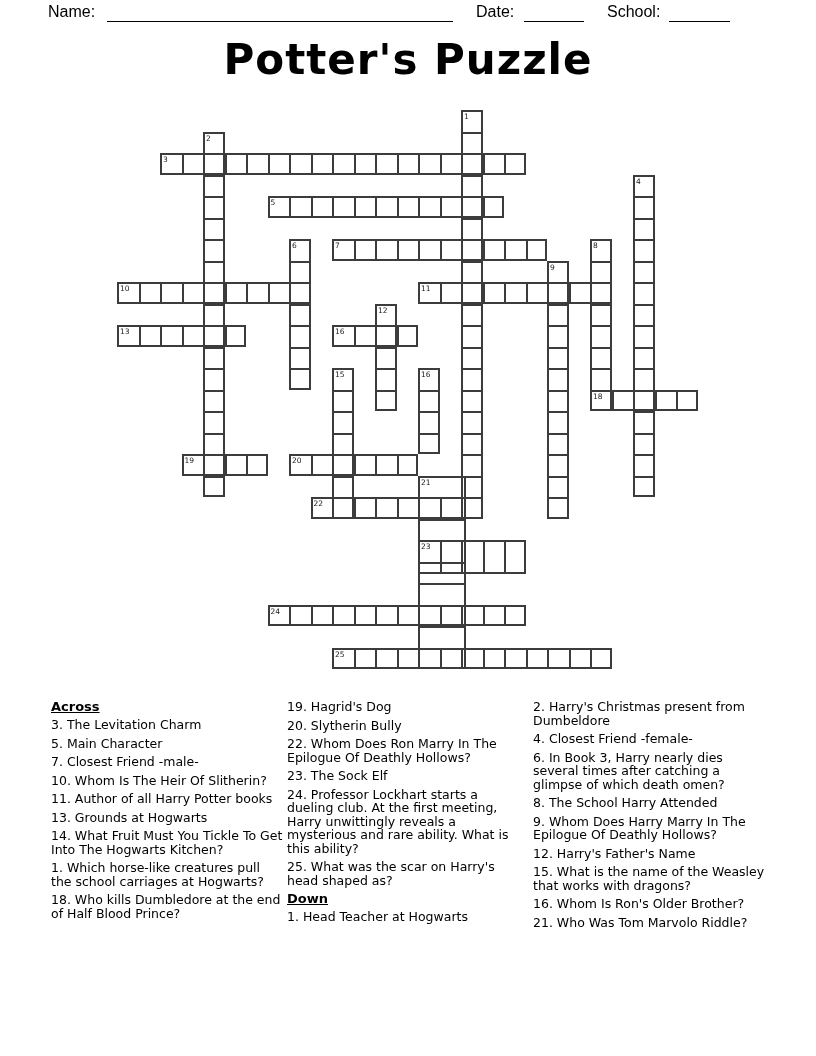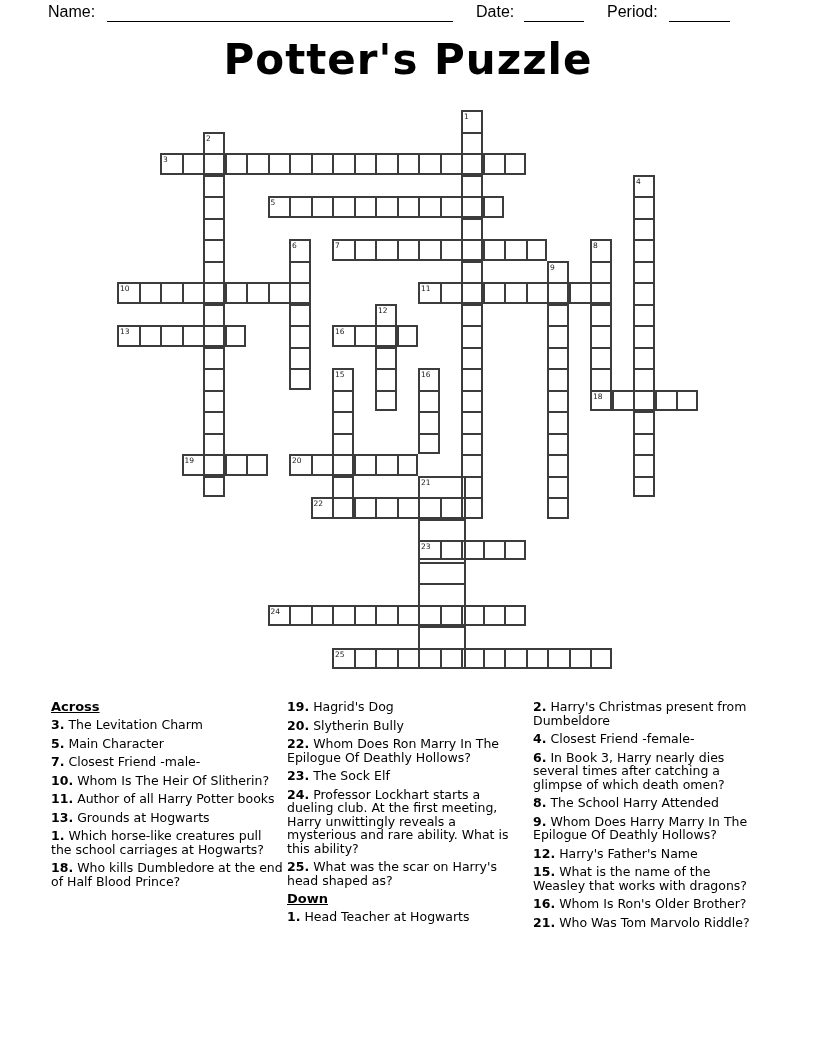--- a/index.html
+++ b/index.html
@@ -23,32 +23,32 @@
   .divider { position:absolute; background:#3c3c3c; }
   .cellnum { position:absolute; top:0px; left:1px; font-size:7.5px; line-height:9px;
              color:#1a1a1a; font-family:"DejaVu Sans", sans-serif; }
 
   
   .clues { position:absolute; top:700px; left:0; width:816px; }
   .clue-col { position:absolute; top:0; width:232px; }
   .clue-h { font-size:13px; line-height:14px; font-weight:bold;
             text-decoration:underline; margin:0 0 4px 0; }
   .clue { font-size:12.5px; line-height:13.5px; margin:0 0 5px 0; }
-  .clue b { font-weight:bold; }
+  .clue b { font-weight:normal; }
 </style>
 </head>
 <body>
 
 <div>
 
   <span class="hdr-label" style="left:48px">Name:</span>
   <span class="hdr-line" style="left:107px; width:346px"></span>
   <span class="hdr-label" style="left:476px">Date:</span>
   <span class="hdr-line" style="left:524px; width:60px"></span>
-  <span class="hdr-label" style="left:607px">Period:</span>
+  <span class="hdr-label" style="left:607px">School:</span>
   <span class="hdr-line" style="left:669px; width:61px"></span>
 
   <h1 class="title">Potter's Puzzle</h1>
 
   <div class="grid-layer">
       <div class="word" style="left: 461px; top: 110px; width: 21.5px; height: 408.5px; border-color: rgb(60, 60, 60);">
         <div class="divider" style="background: rgb(60, 60, 60); top: 19.5px; left: 0px; right: 0px; height: 2px;"></div>
         <div class="divider" style="background: rgb(60, 60, 60); top: 41px; left: 0px; right: 0px; height: 2px;"></div>
         <div class="divider" style="background: rgb(60, 60, 60); top: 62.5px; left: 0px; right: 0px; height: 2px;"></div>
         <div class="divider" style="background: rgb(60, 60, 60); top: 84px; left: 0px; right: 0px; height: 2px;"></div>
@@ -274,21 +274,21 @@
       <div class="word" style="left: 310.5px; top: 497px; width: 172px; height: 21.5px; border-color: rgb(60, 60, 60);">
         <div class="divider" style="background: rgb(60, 60, 60); left: 19.5px; top: 0px; bottom: 0px; width: 2px;"></div>
         <div class="divider" style="background: rgb(60, 60, 60); left: 41px; top: 0px; bottom: 0px; width: 2px;"></div>
         <div class="divider" style="background: rgb(60, 60, 60); left: 62.5px; top: 0px; bottom: 0px; width: 2px;"></div>
         <div class="divider" style="background: rgb(60, 60, 60); left: 84px; top: 0px; bottom: 0px; width: 2px;"></div>
         <div class="divider" style="background: rgb(60, 60, 60); left: 105.5px; top: 0px; bottom: 0px; width: 2px;"></div>
         <div class="divider" style="background: rgb(60, 60, 60); left: 127px; top: 0px; bottom: 0px; width: 2px;"></div>
         <div class="divider" style="background: rgb(60, 60, 60); left: 148.5px; top: 0px; bottom: 0px; width: 2px;"></div>
         <span class="cellnum">22</span>
       </div>
-      <div class="word" style="left: 418px; top: 540px; width: 107.5px; height: 20px; border-color: rgb(60, 60, 60);">
+      <div class="word" style="left: 418px; top: 540px; width: 107.5px; height: 34px; border-color: rgb(60, 60, 60);">
         <div class="divider" style="background: rgb(60, 60, 60); left: 19.5px; top: 0px; bottom: 0px; width: 2px;"></div>
         <div class="divider" style="background: rgb(60, 60, 60); left: 41px; top: 0px; bottom: 0px; width: 2px;"></div>
         <div class="divider" style="background: rgb(60, 60, 60); left: 62.5px; top: 0px; bottom: 0px; width: 2px;"></div>
         <div class="divider" style="background: rgb(60, 60, 60); left: 84px; top: 0px; bottom: 0px; width: 2px;"></div>
         <span class="cellnum">23</span>
       </div>
       <div class="word" style="left: 267.5px; top: 604.5px; width: 258px; height: 21.5px; border-color: rgb(60, 60, 60);">
         <div class="divider" style="background: rgb(60, 60, 60); left: 19.5px; top: 0px; bottom: 0px; width: 2px;"></div>
         <div class="divider" style="background: rgb(60, 60, 60); left: 41px; top: 0px; bottom: 0px; width: 2px;"></div>
         <div class="divider" style="background: rgb(60, 60, 60); left: 62.5px; top: 0px; bottom: 0px; width: 2px;"></div>
@@ -321,20 +321,21 @@
 
   <div class="clues">
     <div class="clue-col" style="left:51px">
         <div class="clue-h">Across</div>
         <div class="clue"><b>3.</b> The Levitation Charm</div>
         <div class="clue"><b>5.</b> Main Character</div>
         <div class="clue"><b>7.</b> Closest Friend -male-</div>
         <div class="clue"><b>10.</b> Whom Is The Heir Of Slitherin?</div>
         <div class="clue"><b>11.</b> Author of all Harry Potter books</div>
         <div class="clue"><b>13.</b> Grounds at Hogwarts</div>
+        <div class="clue"><b>14.</b> What Fruit Must You Tickle To Get Into The Hogwarts Kitchen?</div>
         <div class="clue"><b>1.</b> Which horse-like creatures pull the school carriages at Hogwarts?</div>
         <div class="clue"><b>18.</b> Who kills Dumbledore at the end of Half Blood Prince?</div>
       </div>
     <div class="clue-col" style="left:287px">
         <div class="clue"><b>19.</b> Hagrid's Dog</div>
         <div class="clue"><b>20.</b> Slytherin Bully</div>
         <div class="clue"><b>22.</b> Whom Does Ron Marry In The Epilogue Of Deathly Hollows?</div>
         <div class="clue"><b>23.</b> The Sock Elf</div>
         <div class="clue"><b>24.</b> Professor Lockhart starts a dueling club. At the first meeting, Harry unwittingly reveals a mysterious and rare ability. What is this ability?</div>
         <div class="clue"><b>25.</b> What was the scar on Harry's head shaped as?</div>

